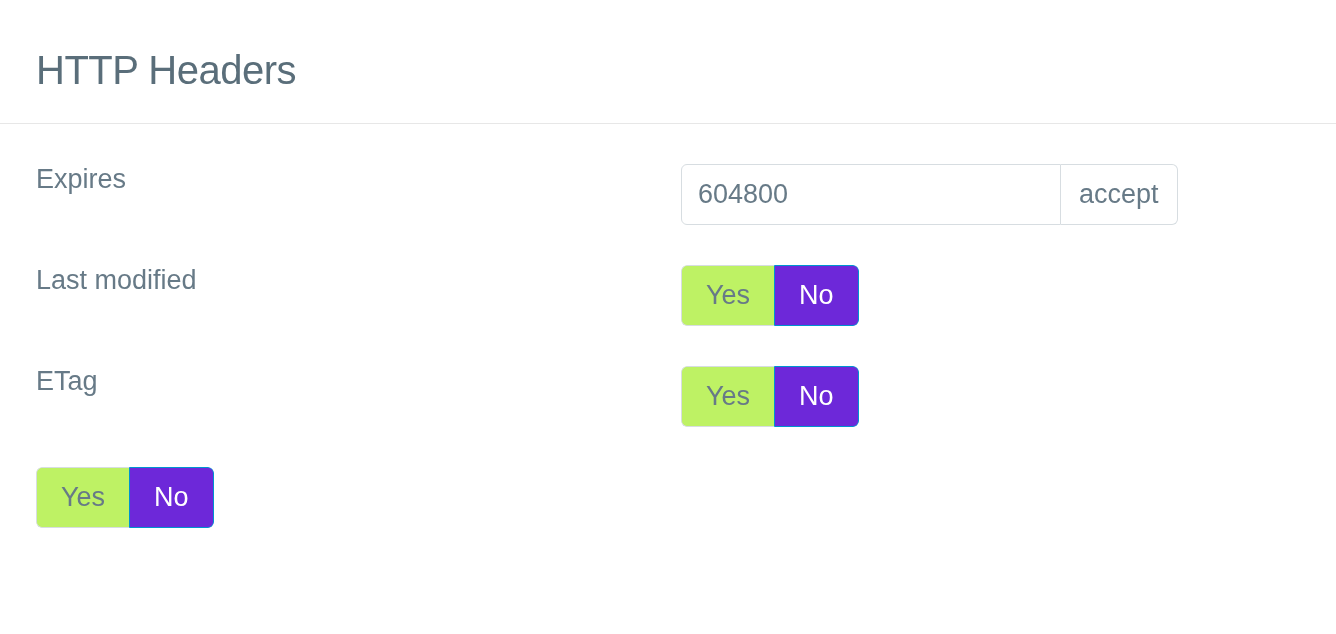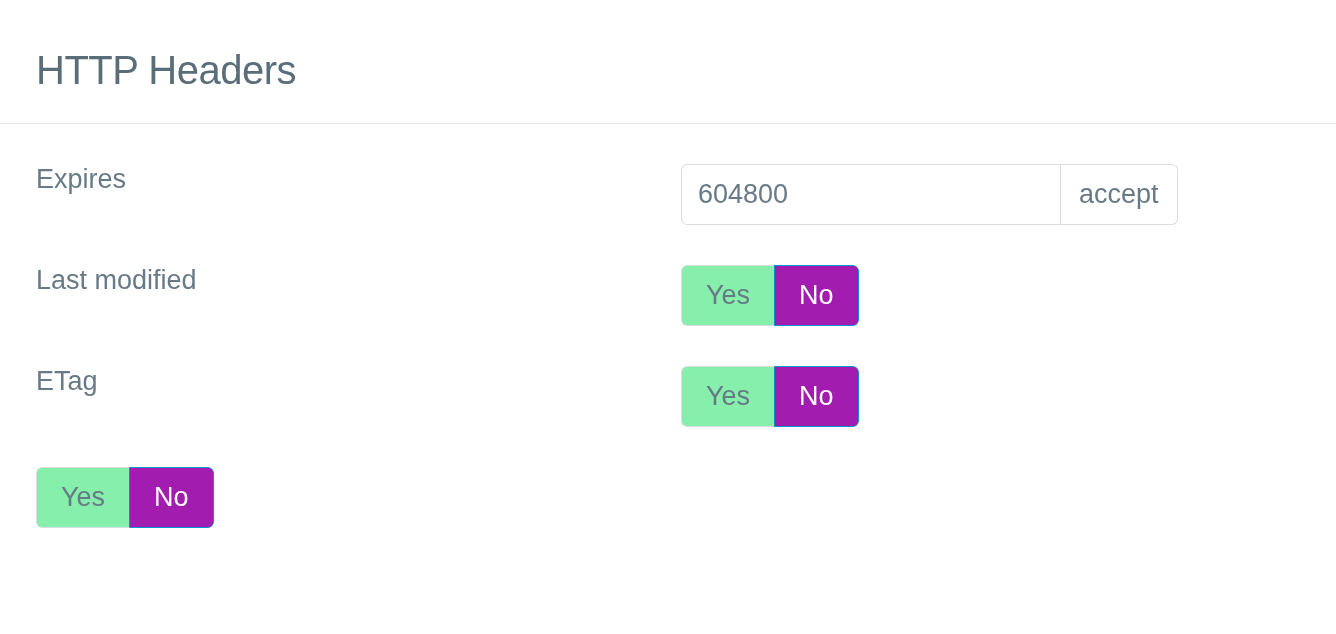--- a/index.html
+++ b/index.html
@@ -81,34 +81,34 @@
     }
     .toggle-group {
       display: inline-flex;
       border-radius: 6px;
       overflow: hidden;
     }
     .toggle-btn {
       font-size: 27px;
       padding: 14px 24px;
       border: 1px solid #d7dde1;
-      background: #86efac;
+      background: #bef264;
       color: #677a87;
       cursor: pointer;
       outline: none;
     }
     .toggle-btn:first-child {
       border-radius: 6px 0 0 6px;
       border-right: none;
     }
     .toggle-btn:last-child {
       border-radius: 0 6px 6px 0;
     }
     .toggle-btn.active {
-      background: #a21caf;
+      background: #6d28d9;
       color: #ffffff;
       border-color: #0093d0;
     }
   </style>
 </head>
 <body>
 
 <div class="page-header">
   <h1 class="page-title">HTTP Headers</h1>
 </div>

